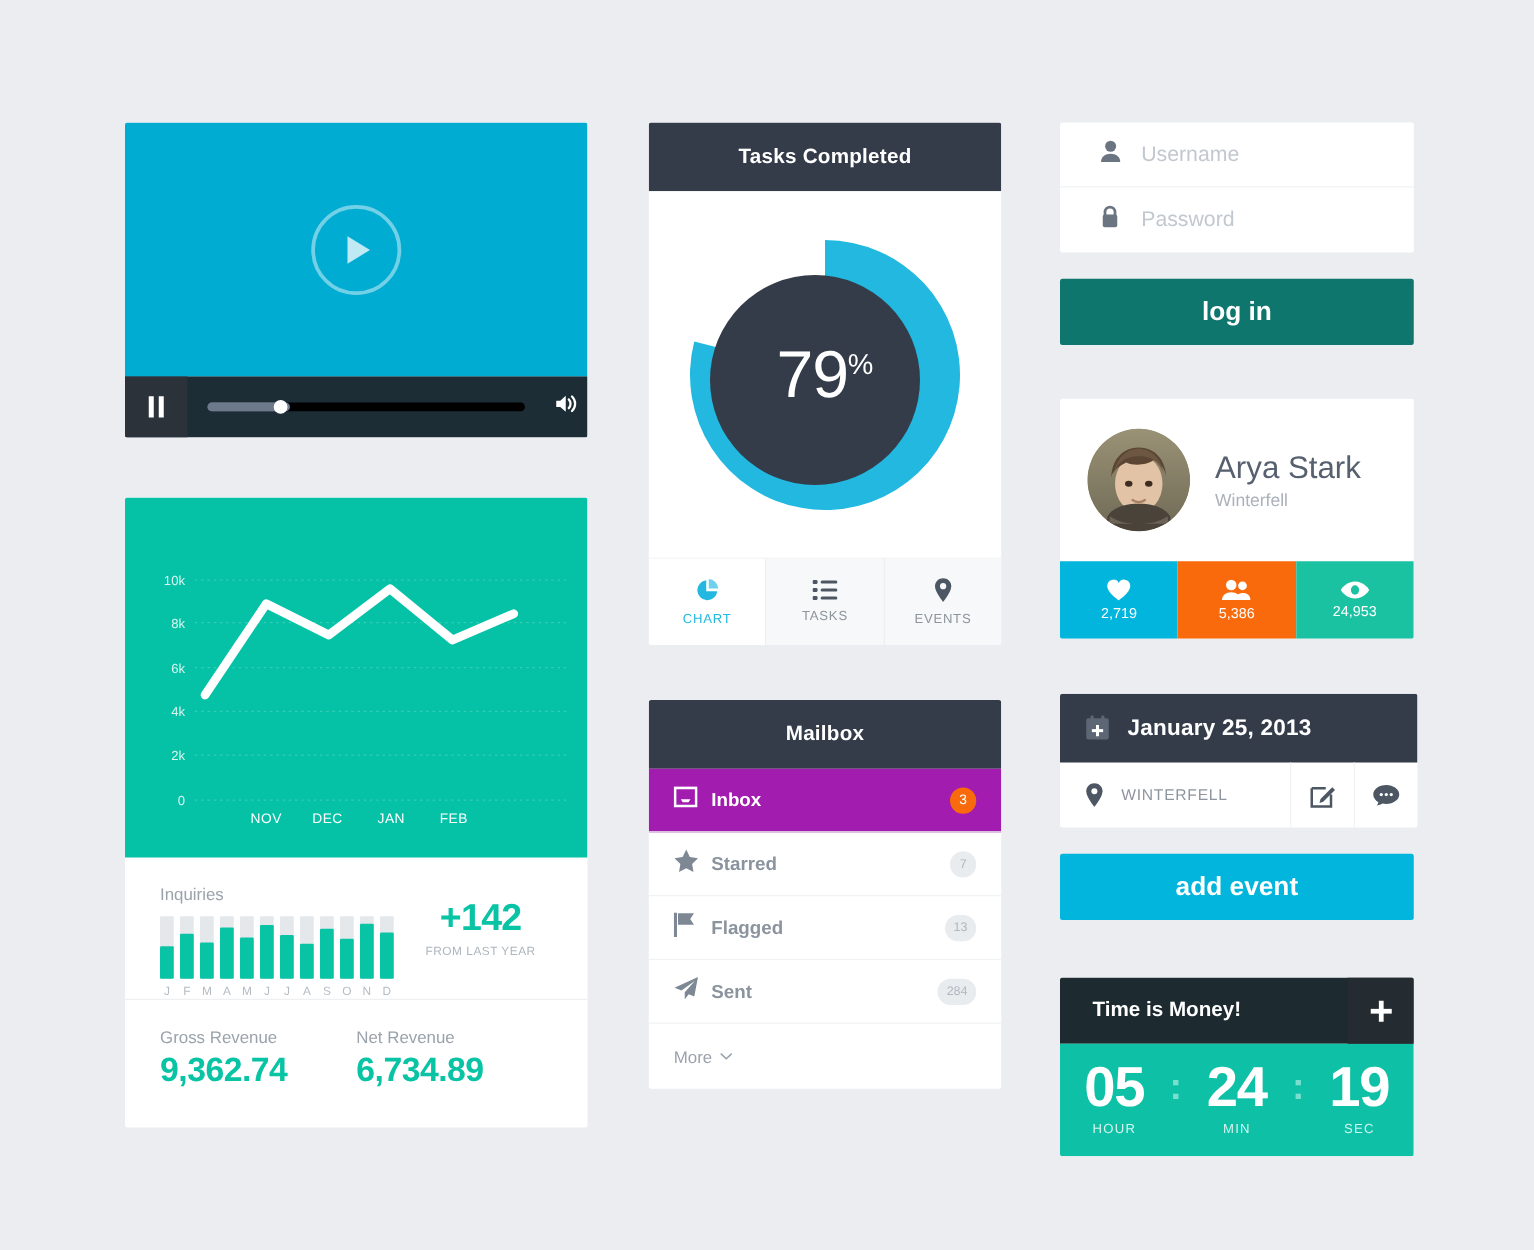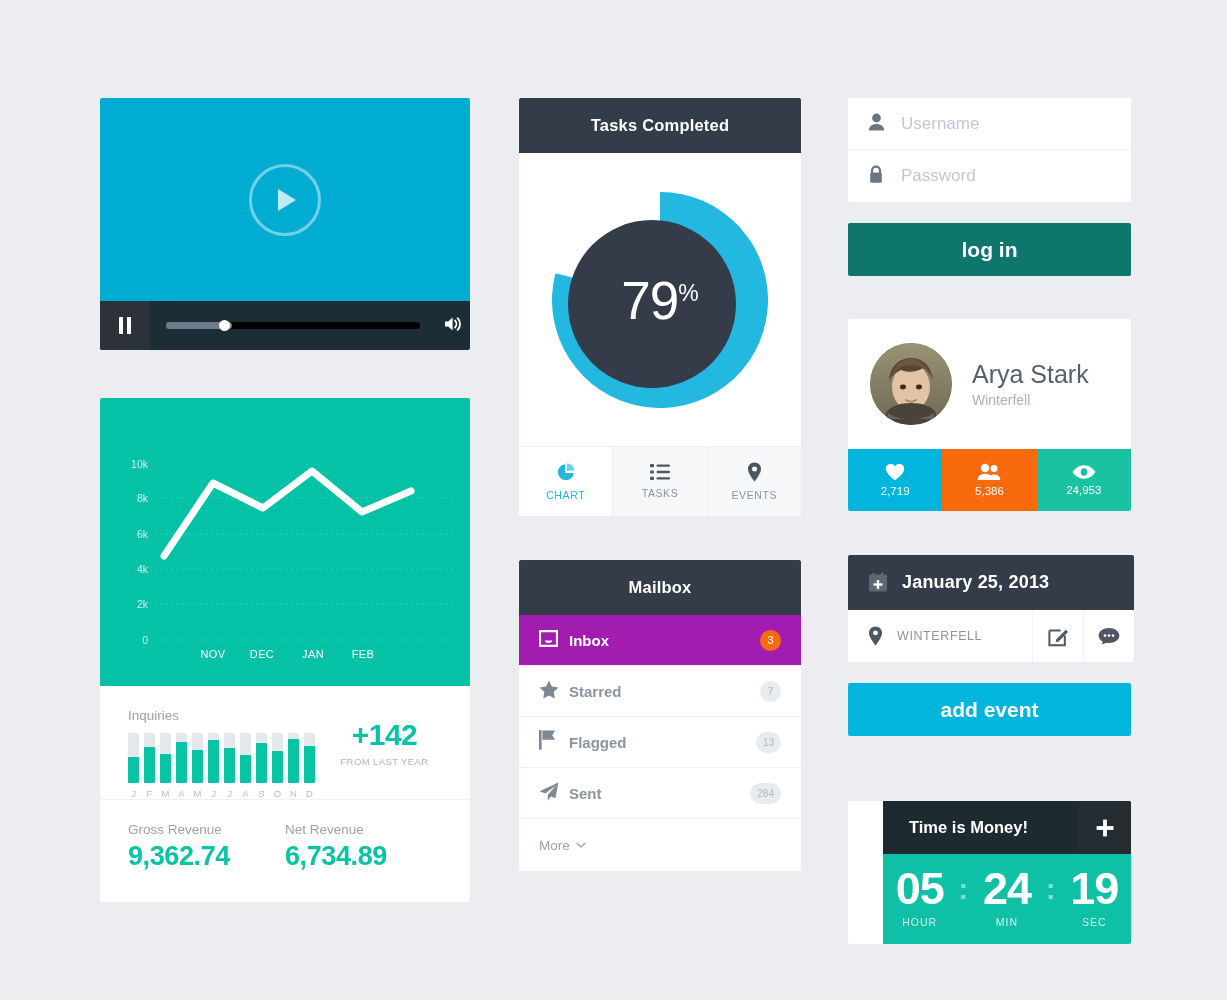--- a/index.html
+++ b/index.html
@@ -132,21 +132,21 @@
     display: flex; align-items: center; justify-content: center;
   }
   .badge.accent { background: #f96a0d; color: #ffffff; font-size: 11px; }
   .mail-more { height: 52px; display: flex; align-items: center; padding: 0 20px; cursor: pointer; }
   .mail-more span { color: #9aa2ab; font-size: 13.5px; }
 
   
   .login-card { width: 283px; }
   .login-row {
     height: 52px; display: flex; align-items: center;
-    padding: 0 20px; border-bottom: 1px solid #f0f2f4;
+    padding: 0 32px; border-bottom: 1px solid #f0f2f4;
   }
   .login-row:last-child { border-bottom: none; }
   .login-icon { width: 33px; flex: none; color: #6b7582; }
   .login-input {
     flex: 1; border: none; outline: none; background: transparent;
     font-family: "Liberation Sans", sans-serif;
     font-size: 17px; color: #444;
   }
   .login-input::placeholder { color: #c2c8cf; }
   .login-btn {
@@ -186,21 +186,21 @@
     border-left: 1px solid #f0f2f4; cursor: pointer; color: #4d5663;
   }
   .add-event-btn {
     margin-top: 21px; height: 53px; width: 283px;
     background: #01b5dd; color: #ffffff; border: none; border-radius: 2px;
     font-family: "Liberation Sans", sans-serif;
     font-size: 21px; font-weight: bold; cursor: pointer;
   }
 
   
-  .timer-card { margin-top: 65px; width: 283px; padding-left: 35px; }
+  .timer-card { margin-top: 46px; width: 283px; }
   .timer-head { height: 53px; display: flex; align-items: stretch; background: #1d2b31; }
   .timer-title { flex: 1; display: flex; align-items: center; padding-left: 26px; color: #ffffff; font-size: 16.5px; font-weight: bold; }
   .timer-plus { width: 53px; background: #252c31; display: flex; align-items: center; justify-content: center; cursor: pointer; }
   .timer-body { background: #0ec0a6; height: 90px; display: flex; align-items: center; justify-content: center; padding-bottom: 4px; }
   .tunit { text-align: center; width: 84px; }
   .tnum { font-size: 45px; color: #ffffff; font-weight: bold; line-height: 1; letter-spacing: -1px; }
   .tlbl { font-size: 10.5px; color: #d4f4ee; letter-spacing: 1px; margin-top: 5px; }
   .tsep { color: #7adfce; font-size: 30px; font-weight: bold; padding: 0 2px 16px 2px; }
 </style>
 </head>

